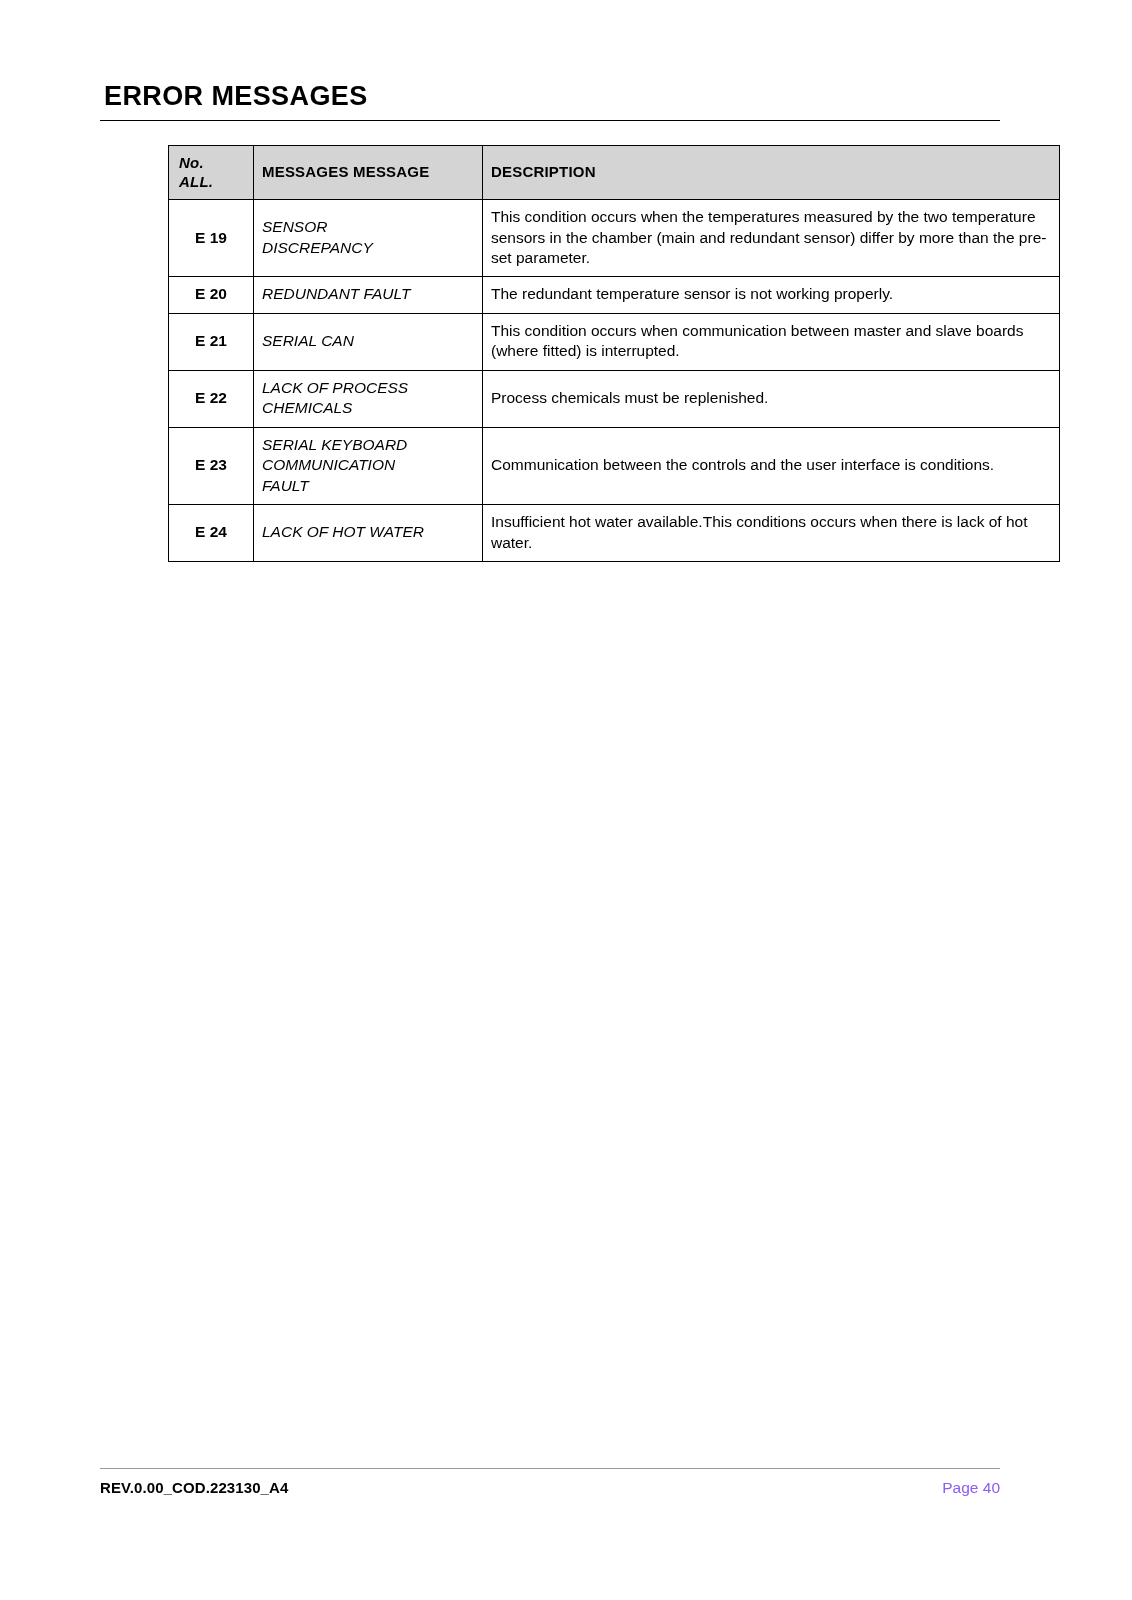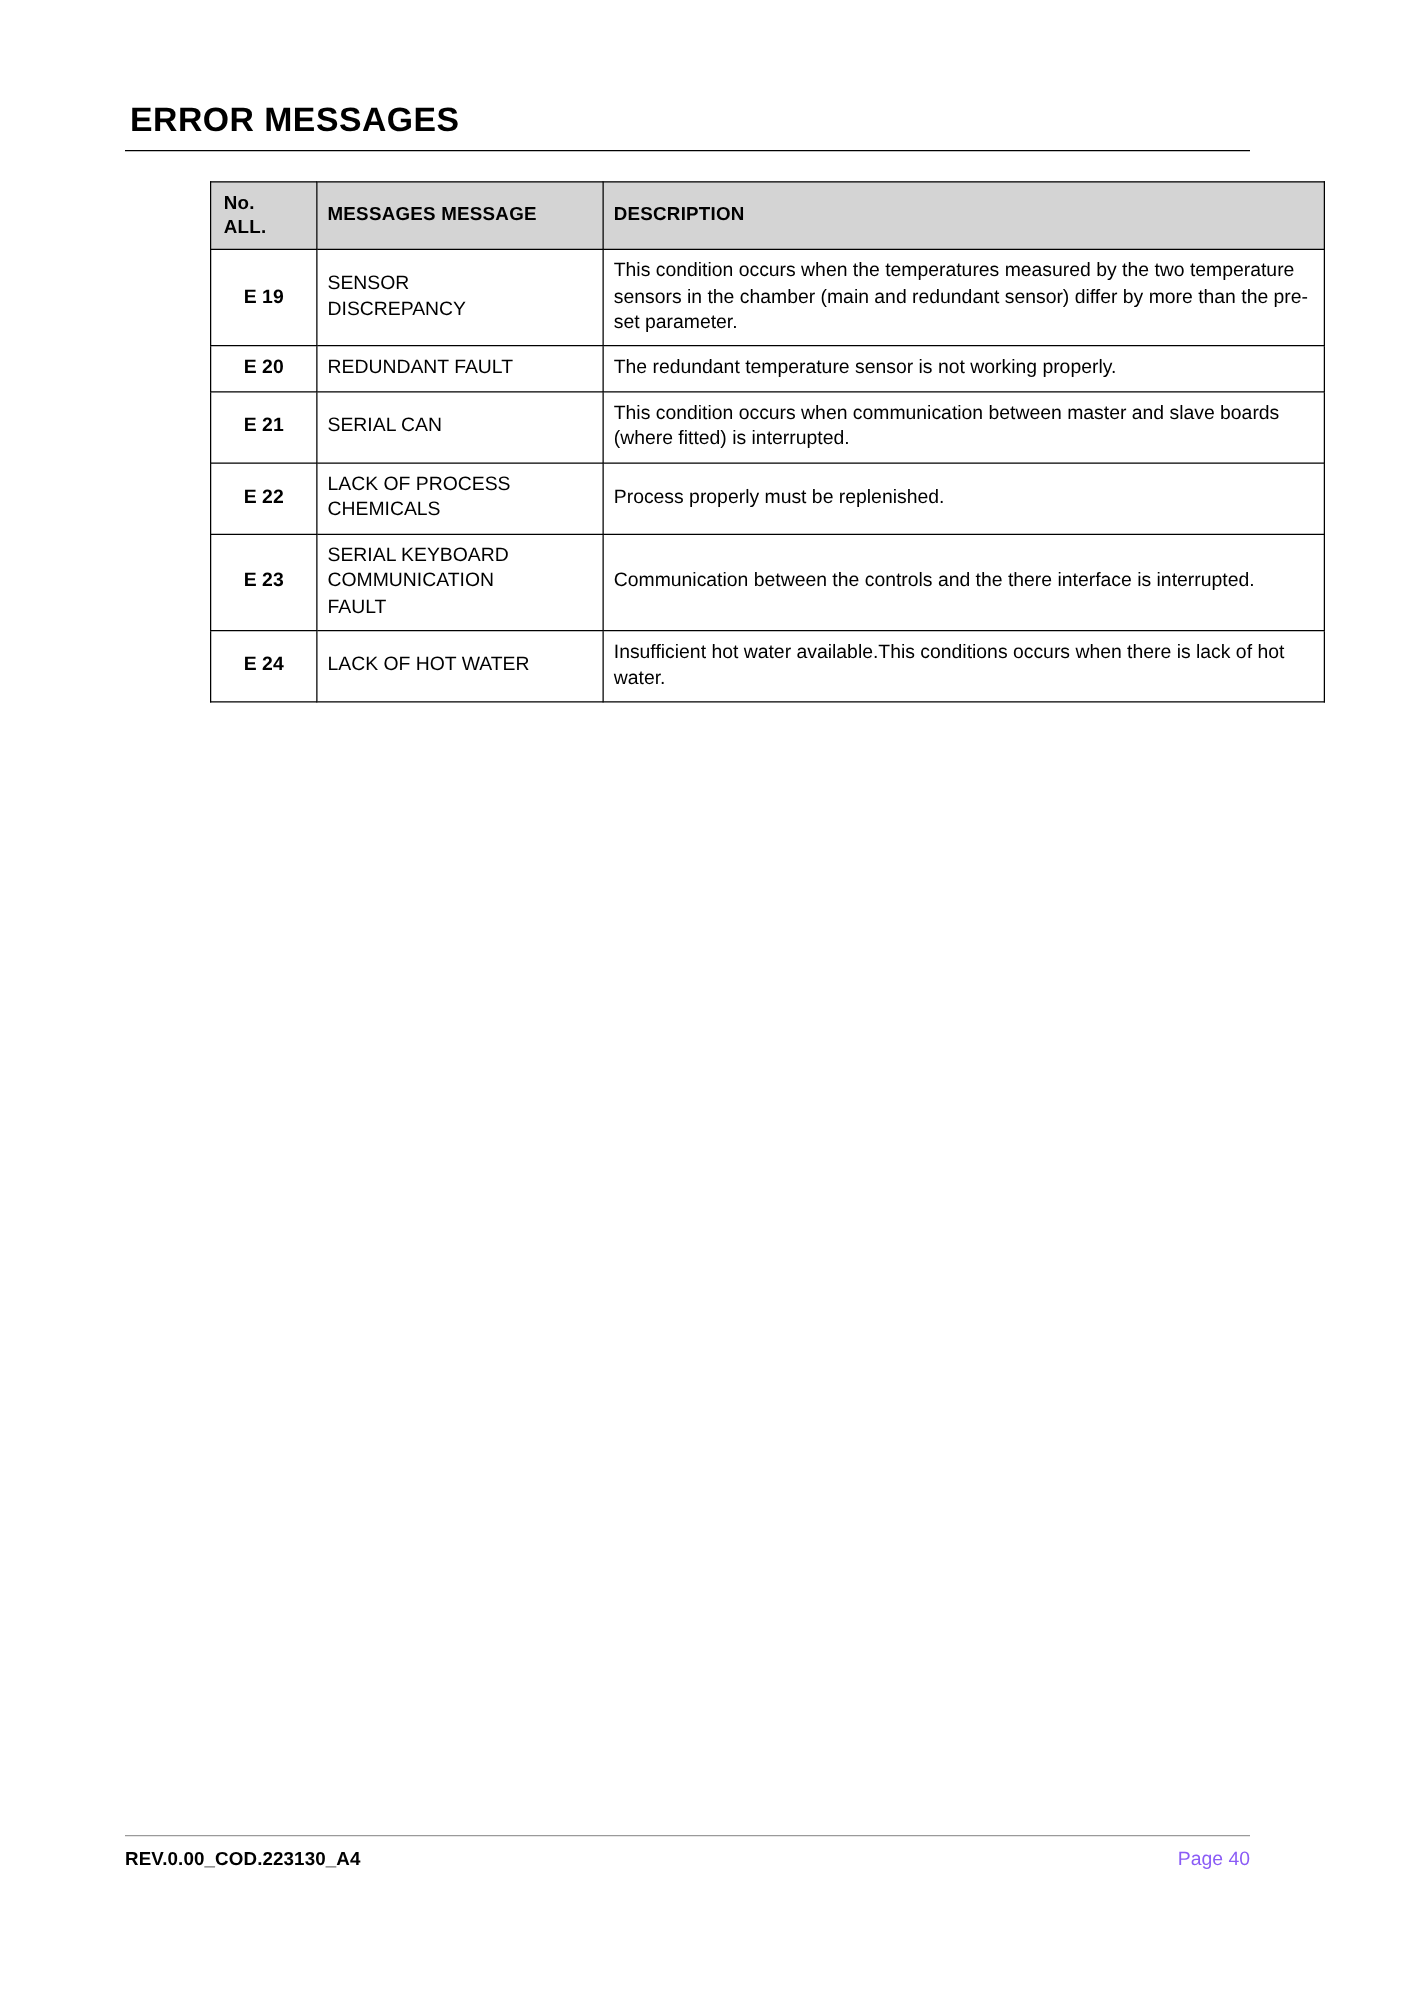--- a/index.html
+++ b/index.html
@@ -80,20 +80,21 @@
   td.col-msg {
     font-size: 15.5px;
   }
   .hdr-no {
     line-height: 1.28;
     text-align: left;
     padding-left: 2px;
   }
   .multiline {
     white-space: pre-line;
+    font-style: italic;
   }
   .footer {
     position: absolute;
     left: 100px;
     top: 1468px;
     width: 900px;
   }
   .footer-rule {
     border-top: 1.2px solid #9a9a9a;
     width: 900px;
@@ -148,28 +149,28 @@
         </tr>
         <tr>
           <td class="col-no">E 21</td>
           <td class="col-msg multiline">SERIAL CAN</td>
           <td class="col-desc">This condition occurs when communication between master and slave boards (where fitted) is interrupted.</td>
         </tr>
         <tr>
           <td class="col-no">E 22</td>
           <td class="col-msg multiline">LACK OF PROCESS
 CHEMICALS</td>
-          <td class="col-desc">Process properly must be replenished.</td>
+          <td class="col-desc">Process chemicals must be replenished.</td>
         </tr>
         <tr>
           <td class="col-no">E 23</td>
           <td class="col-msg multiline">SERIAL KEYBOARD
 COMMUNICATION
 FAULT</td>
-          <td class="col-desc">Communication between the controls and the there interface is interrupted.</td>
+          <td class="col-desc">Communication between the controls and the user interface is conditions.</td>
         </tr>
         <tr>
           <td class="col-no">E 24</td>
           <td class="col-msg multiline">LACK OF HOT WATER</td>
           <td class="col-desc">Insufficient hot water available.This conditions occurs when there is lack of hot water.</td>
         </tr>
       </tbody>
     </table>
   </div>
 

